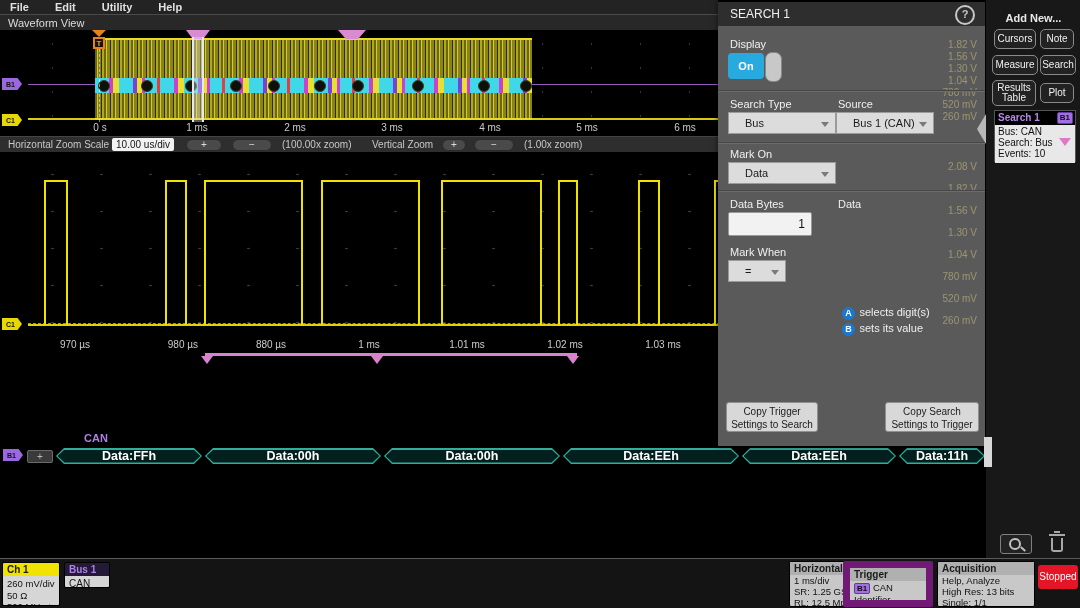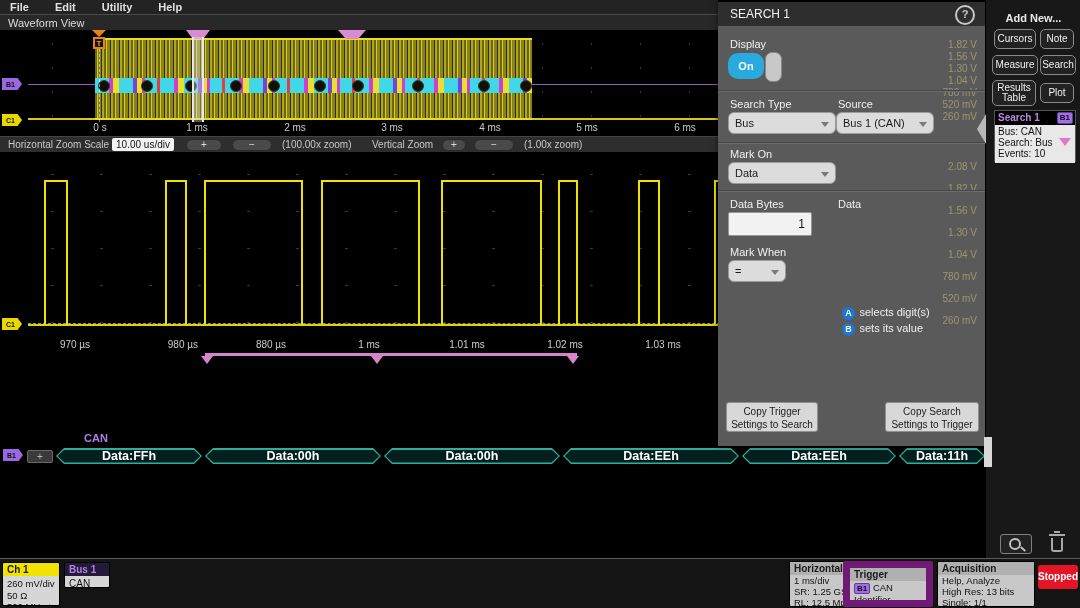--- a/index.html
+++ b/index.html
@@ -15,22 +15,22 @@
            border-bottom:1px solid #3a3a3a;color:#ddd;font-size:11px;line-height:16px;padding-left:8px}
   
   .grid{background-image:radial-gradient(rgba(255,255,255,.22) 1px,transparent 1.4px)}
   
   .pent{clip-path:polygon(0 0,78% 0,100% 50%,78% 100%,0 100%);width:20px;height:12px;
         font-size:7px;font-weight:bold;color:#111;display:flex;align-items:center;justify-content:center;padding-right:3px}
   
   .zbtn{background:#4a4a4a;border:1px solid #2a2a2a;border-radius:6px;height:12px;color:#ddd;
         font-size:10px;line-height:10px;text-align:center}
   
-  .dd{height:22px;background:#dcdcdc;border:1px solid #9a9a9a;border-radius:6px;color:#1a1a1a;
-      font-size:11px;line-height:20px;padding-left:6px}
+  .dd{height:22px;background:#dcdcdc;border:1px solid #9a9a9a;border-radius:0;color:#1a1a1a;
+      font-size:11px;line-height:20px;padding-left:16px}
   .dd::after{content:"";position:absolute;right:6px;top:9px;border-left:4px solid transparent;
       border-right:4px solid transparent;border-top:5px solid #7a7a7a}
   .seclbl{color:#f0f0f0;font-size:11px}
   .pulse{position:absolute;top:28px;height:145px;border:2px solid #f0e200;border-bottom:none;box-sizing:border-box}
   .mdot{position:absolute;top:2px;width:10px;height:10px;border-radius:50%;background:#10100a;border:1px solid #3c3c26}
   .seg{position:absolute;top:0;height:16px;clip-path:polygon(8px 0,calc(100% - 8px) 0,100% 50%,calc(100% - 8px) 100%,8px 100%,0 50%);background:#2fae9c}
   .seg .in{position:absolute;inset:1.5px;clip-path:polygon(7px 0,calc(100% - 7px) 0,100% 50%,calc(100% - 7px) 100%,7px 100%,0 50%);
            background:#04201e;display:flex;align-items:center;justify-content:center}
   .seg .in span{color:#fff;font-size:12.5px;font-weight:bold}
   .ghost{position:absolute;right:8px;width:70px;text-align:right;color:rgba(240,228,140,.42);font-size:10px}
@@ -199,21 +199,21 @@
   <span class="ghost" style="top:181px">1.82 V</span>
   <span class="ghost" style="top:203px">1.56 V</span>
   <span class="ghost" style="top:225px">1.30 V</span>
   <span class="ghost" style="top:247px">1.04 V</span>
   <span class="ghost" style="top:269px">780 mV</span>
   <span class="ghost" style="top:291px">520 mV</span>
   <span class="ghost" style="top:313px">260 mV</span>
 
   <span class="abs seclbl" style="left:12px;top:36px">Display</span>
   <div class="abs" style="left:10px;top:50px;width:54px;height:28px">
-    <span style="position:absolute;left:0;top:1px;width:36px;height:26px;background:#29aadf;border-radius:10px;color:#fff;font-size:11px;font-weight:bold;text-align:center;line-height:26px">On</span>
+    <span style="position:absolute;left:0;top:1px;width:36px;height:26px;background:#29aadf;border-radius:4px;color:#fff;font-size:11px;font-weight:bold;text-align:center;line-height:26px">On</span>
     <span style="position:absolute;left:37px;top:0;width:15px;height:28px;background:#c8c8c8;border:1px solid #888;border-radius:7px"></span>
   </div>
   <div class="abs" style="left:0;top:88px;width:267px;height:2px;background:#474747;border-bottom:1px solid #6c6c6c"></div>
 
   <span class="abs seclbl" style="left:12px;top:96px">Search Type</span>
   <div class="abs dd" style="left:10px;top:110px;width:108px"><span>Bus</span></div>
   <span class="abs seclbl" style="left:120px;top:96px">Source</span>
   <div class="abs dd" style="left:118px;top:110px;width:98px"><span>Bus 1 (CAN)</span></div>
   <div class="abs" style="left:0;top:140px;width:267px;height:2px;background:#474747;border-bottom:1px solid #6c6c6c"></div>
 
@@ -323,14 +323,14 @@
 
   <div class="abs" style="left:937px;top:2px;width:98px;height:46px;background:#c8c8c8;border-radius:2px;overflow:hidden;border:1px solid #000">
     <div class="card-h" style="background:#b0b0b0">Acquisition</div>
     <div style="position:absolute;left:4px;top:13px;font-size:9.5px;color:#111;line-height:1.18">
       <div>Help,   Analyze</div>
       <div>High Res: 13 bits</div>
       <div>Single: 1/1</div>
     </div>
   </div>
 
-  <div class="abs" style="left:1038px;top:6px;width:40px;height:24px;background:#e31526;border-radius:3px;color:#fff;font-size:10px;font-weight:bold;text-align:center;line-height:24px">Stopped</div>
+  <div class="abs" style="left:1038px;top:6px;width:40px;height:24px;background:#e31526;border-radius:3px;color:#fff;font-size:10px;font-weight:normal;text-align:center;line-height:24px">Stopped</div>
 </div>
 
 </body></html>

